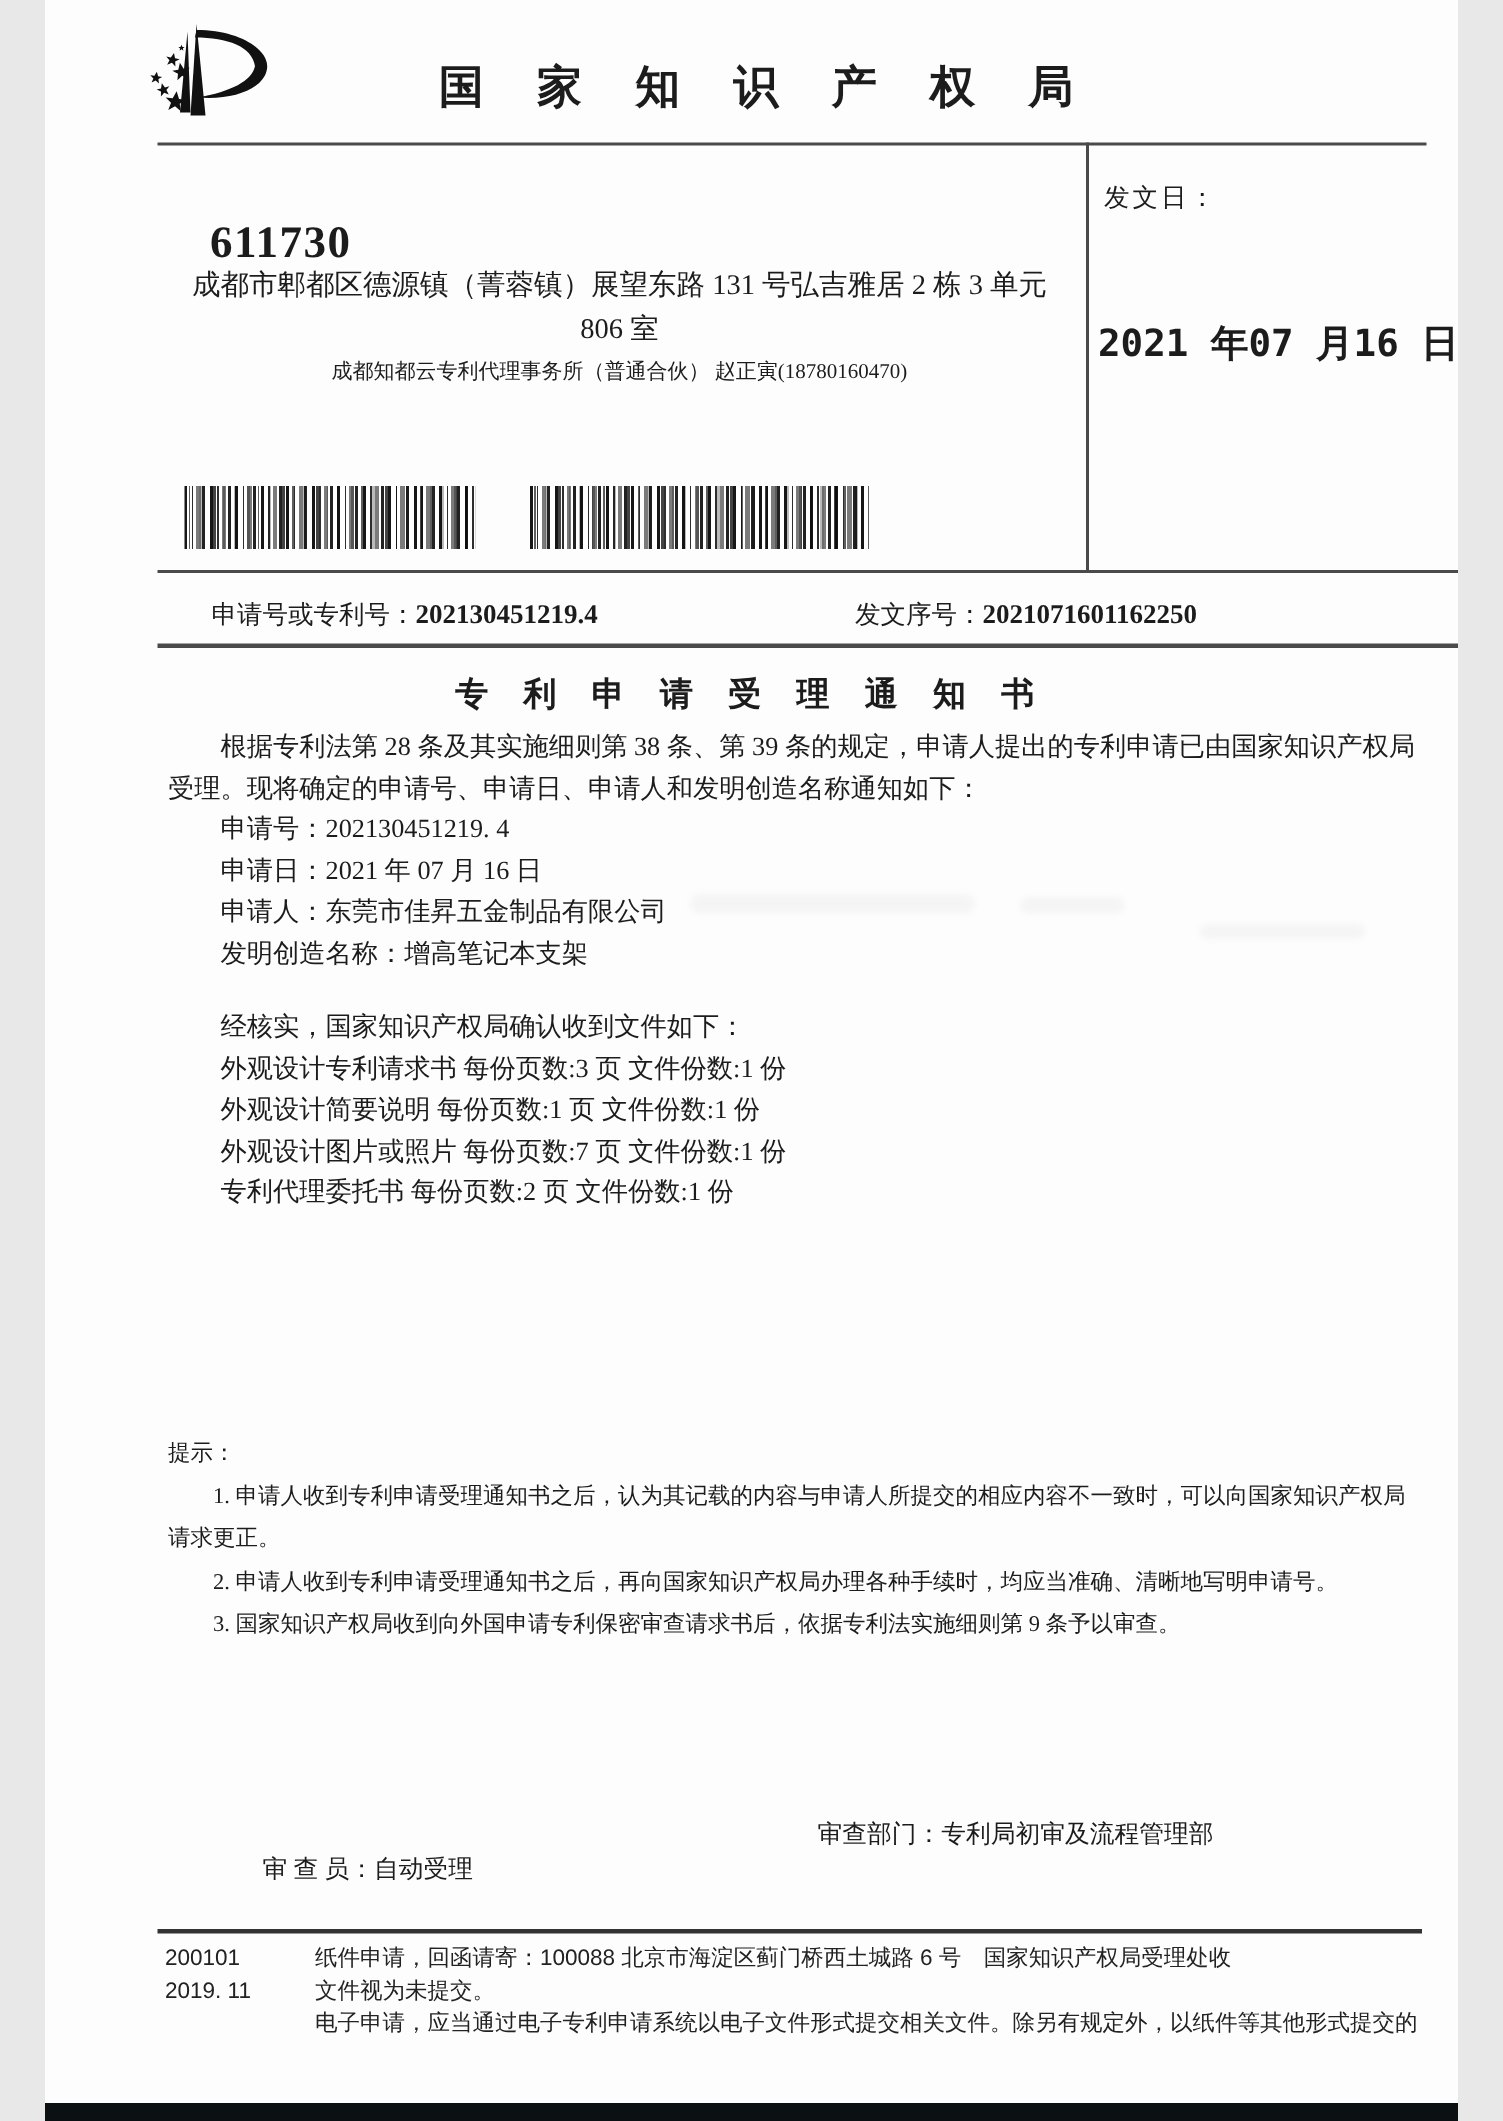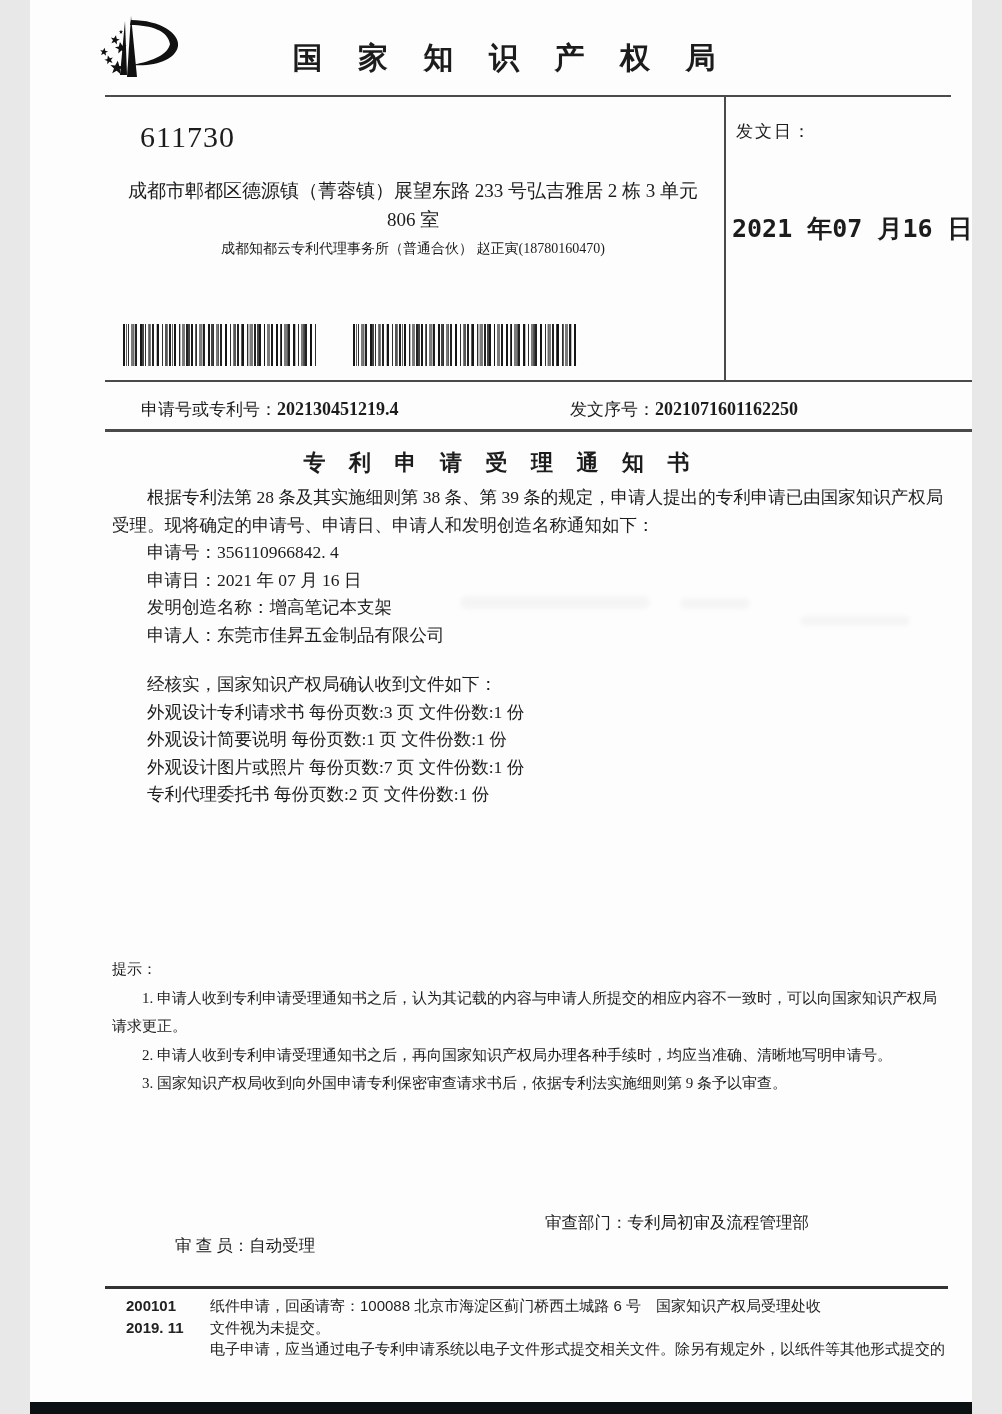--- a/index.html
+++ b/index.html
@@ -11,21 +11,21 @@
   .abs{position:absolute;}
   .nowrap{white-space:nowrap;}
 
   
   .org-title{left:0;right:0;top:38px;text-align:center;font-size:30px;font-weight:bold;
     letter-spacing:14px;padding-left:20px;}
   .logo{left:64px;top:12px;width:100px;height:84px;}
   .hline{background:#4a4a4a;}
 
   
-  .doc-code{left:110px;top:120px;font-size:30px;font-weight:normal;letter-spacing:1px;}
+  .doc-code{left:110px;top:145px;font-size:30px;font-weight:bold;letter-spacing:1px;}
   .addr{left:80px;top:176px;width:606px;text-align:center;font-size:19px;line-height:29px;}
   .addr .l3{font-size:14px;}
 
   
   .issue-label{left:706px;top:120px;font-size:17px;letter-spacing:2px;}
   .issue-date{left:702px;top:212px;font-size:25px;font-weight:bold;
     font-family:"DejaVu Sans Mono","Liberation Sans",monospace,sans-serif;}
 
   
   .barcode{top:324px;height:42px;background-color:#fff;
@@ -58,21 +58,21 @@
   
   .tips{left:82px;top:955px;width:860px;font-size:15px;}
   .tline{line-height:28.5px;white-space:nowrap;}
 
   
   .signoff{top:1212px;font-size:16.5px;}
 
   
   .footline{top:1286px;left:75px;width:843px;height:3px;background:#333;}
   .foot{font-family:"Liberation Sans","DejaVu Sans",sans-serif;font-size:15px;color:#222;}
-  .fcodes{left:96px;top:1295px;line-height:21.5px;font-weight:bold;}
+  .fcodes{left:80px;top:1295px;line-height:21.5px;}
   .ftext{left:180px;top:1295px;width:760px;line-height:21.5px;}
 
   
   .edge-right{left:993px;top:0;width:9px;height:1414px;
     background:linear-gradient(90deg,#bdbdbd,#7d7d7d);}
   .edge-bottom{left:0;top:1402px;width:1002px;height:12px;background:#0b1013;}
 </style>
 </head>
 <body>
 
@@ -93,21 +93,21 @@
   </svg>
 
   <div class="abs org-title nowrap">国 家 知 识 产 权 局</div>
 
   <div class="abs hline" style="left:75px;top:95px;width:846px;height:2px;"></div>
   <div class="abs hline" style="left:694px;top:95px;width:2px;height:287px;"></div>
   <div class="abs hline" style="left:75px;top:380px;width:915px;height:2px;"></div>
 
   <div class="abs doc-code nowrap">611730</div>
   <div class="abs addr">
-    <div class="nowrap">成都市郫都区德源镇（菁蓉镇）展望东路 233 号弘吉雅居 2 栋 3 单元</div>
+    <div class="nowrap">成都市郫都区德源镇（菁蓉镇）展望东路 131 号弘吉雅居 2 栋 3 单元</div>
     <div class="nowrap">806 室</div>
     <div class="nowrap l3">成都知都云专利代理事务所（普通合伙）  赵正寅(18780160470)</div>
   </div>
 
   <div class="abs issue-label nowrap">发文日：</div>
   <div class="abs issue-date nowrap">2021 年07 月16 日</div>
 
   <div class="abs barcode bc1"></div>
   <div class="abs barcode bc2"></div>
 
@@ -117,24 +117,24 @@
   <div class="abs refbar nowrap" style="left:540px;">
     <span>发文序号：</span><span class="ref-val">2021071601162250</span>
   </div>
   <div class="abs hline" style="left:75px;top:429px;width:912px;height:3px;"></div>
 
   <div class="abs notice-title nowrap">专 利 申 请 受 理 通 知 书</div>
 
   <div class="abs body-block">
     <div class="bline indent">根据专利法第 28 条及其实施细则第 38 条、第 39 条的规定，申请人提出的专利申请已由国家知识产权局</div>
     <div class="bline">受理。现将确定的申请号、申请日、申请人和发明创造名称通知如下：</div>
-    <div class="bline indent">申请号：356110966842. 4</div>
+    <div class="bline indent">申请号：202130451219. 4</div>
     <div class="bline indent">申请日：2021 年 07 月 16 日</div>
+    <div class="bline indent">申请人：东莞市佳昇五金制品有限公司</div>
     <div class="bline indent">发明创造名称：增高笔记本支架</div>
-    <div class="bline indent">申请人：东莞市佳昇五金制品有限公司</div>
     <div class="gap22"></div>
     <div class="bline indent">经核实，国家知识产权局确认收到文件如下：</div>
     <div class="bline indent">外观设计专利请求书 每份页数:3 页  文件份数:1 份</div>
     <div class="bline indent">外观设计简要说明 每份页数:1 页  文件份数:1 份</div>
     <div class="bline indent">外观设计图片或照片 每份页数:7 页  文件份数:1 份</div>
     <div class="bline indent">专利代理委托书 每份页数:2 页  文件份数:1 份</div>
   </div>
 
   <div class="abs smudge" style="left:430px;top:596px;width:190px;height:13px;"></div>
   <div class="abs smudge" style="left:650px;top:598px;width:70px;height:11px;"></div>

